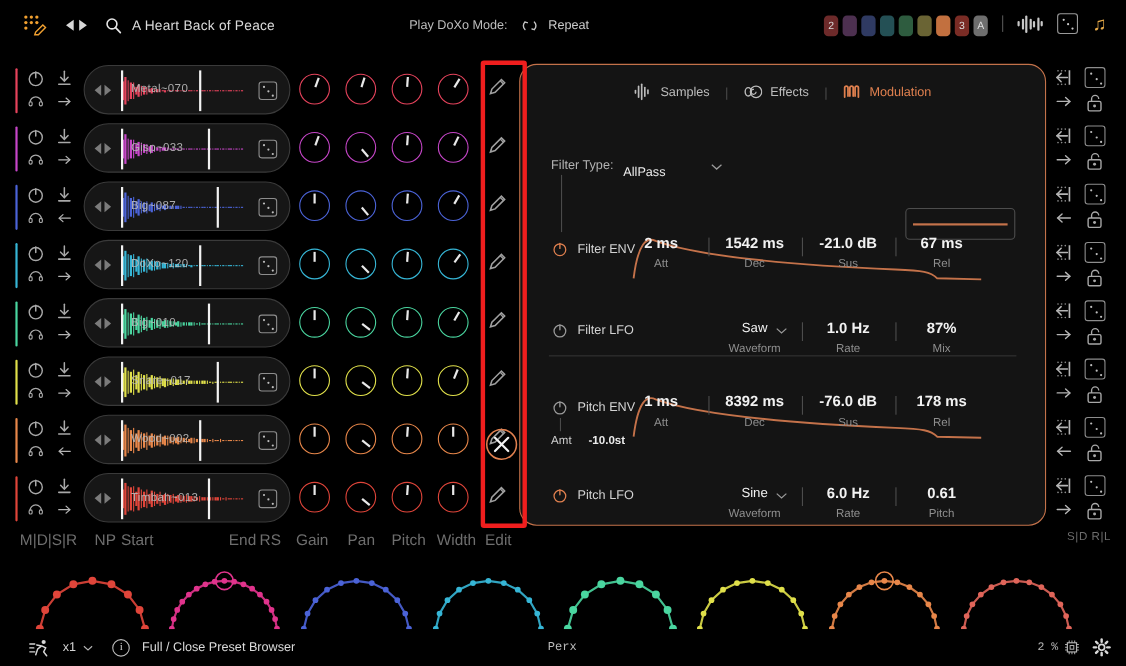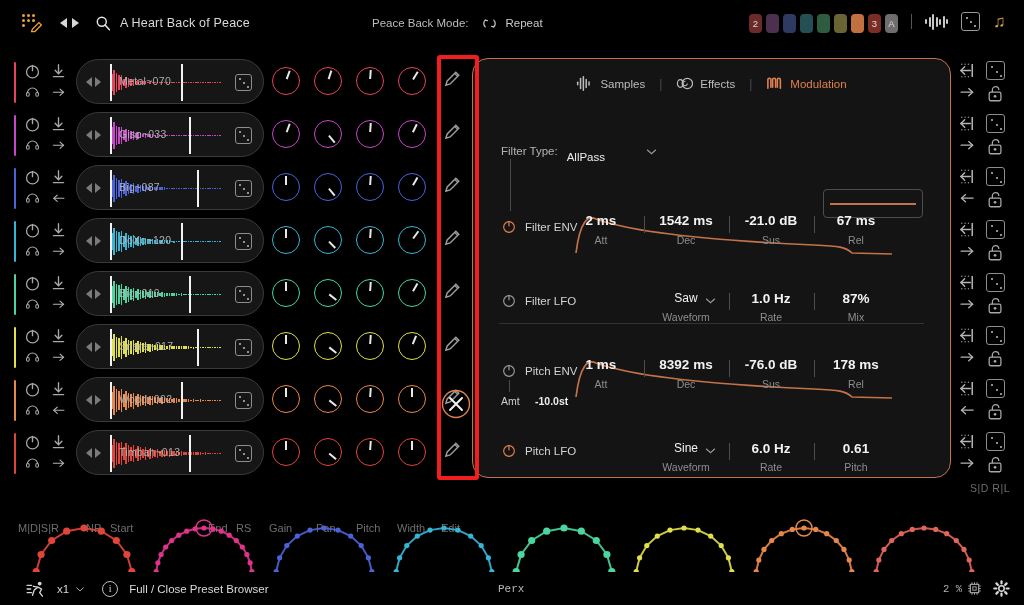--- a/index.html
+++ b/index.html
@@ -74,21 +74,21 @@
   .sname { position:absolute; left:42px; top:15px; width:120px; text-align:left;
            font-size:10.5px; color:#b9b9b9; letter-spacing:.3px; white-space:nowrap; opacity:.92;}
   .dice2 { position:absolute; right:11px; top:14px; width:17px; height:17px; border:1.3px solid #8d8d8d;border-radius:3px;}
   .dice2 i{position:absolute;width:2.2px;height:2.2px;border-radius:50%;background:#bdbdbd;}
 
   .knob { position:absolute; top:11px; width:28px; height:28px; border-radius:50%; border:1.5px solid #888; }
   .knob i { position:absolute; left:50%; top:2px; width:1.6px; height:9px; background:#e8e8e8;
             transform-origin: 50% 11px; margin-left:-0.8px; }
   .pencil { position:absolute; left:443px; top:13px; width:19px; height:19px; }
 
-  .collabels { position:absolute; left:0; top:482px; width:470px; height:16px; color:#6e6e6e; font-size:11px;margin-top:40px; }
+  .collabels { position:absolute; left:0; top:482px; width:470px; height:16px; color:#6e6e6e; font-size:14px; }
   .collabels span { position:absolute; white-space:nowrap; }
   .rlabels { position:absolute; right:14px; top:482px; color:#6e6e6e; font-size:10.5px; letter-spacing:.5px; }
 
   
   .rightcol { position:absolute; right:8px; top:56px; width:62px; }
   .rcrow { position:relative; height:53px; }
   .rci1 { position:absolute; left:4px; top:6px; width:19px; height:17px; }
   .rci2 { position:absolute; left:4px; top:29px; width:19px; height:16px; }
   .rci3 { position:absolute; left:32px; top:5px; width:19px; height:19px; border:1.3px solid #8d8d8d; border-radius:3px;}
   .rci3 i{position:absolute;width:2.2px;height:2.2px;border-radius:50%;background:#bdbdbd;}
@@ -166,21 +166,21 @@
     </div>
     <div class="navarrows">
       <div class="tri-l"></div>
       <div class="tri-r"></div>
     </div>
     <svg class="searchico" viewBox="0 0 20 20">
       <circle cx="8.5" cy="8.5" r="5.6" fill="none" stroke="#e6e6e6" stroke-width="1.8"></circle>
       <line x1="12.6" y1="12.6" x2="18" y2="18.4" stroke="#e6e6e6" stroke-width="1.9" stroke-linecap="round"></line>
     </svg>
     <div class="preset-name">A Heart Back of Peace</div>
-    <div class="pbm-label">Peace Back Mode:</div>
+    <div class="pbm-label">Play DoXo Mode:</div>
     <svg class="pbm-icon" viewBox="0 0 20 20">
       <path d="M5 6 A5.5 5.5 0 0 0 5 14" fill="none" stroke="#c3c3c3" stroke-width="1.5" stroke-linecap="round"></path>
       <path d="M15 14 A5.5 5.5 0 0 0 15 6" fill="none" stroke="#c3c3c3" stroke-width="1.5" stroke-linecap="round"></path>
       <path d="M5 6 l2.5 .6 M15 14 l-2.5 -.6" stroke="#c3c3c3" stroke-width="1.5" stroke-linecap="round"></path>
     </svg>
     <div class="pbm-value">Repeat</div>
 
     <div class="chips">
         <div class="chip" style="background: rgb(109, 42, 42);">2</div>
         <div class="chip" style="background: rgb(77, 48, 80);"></div>

